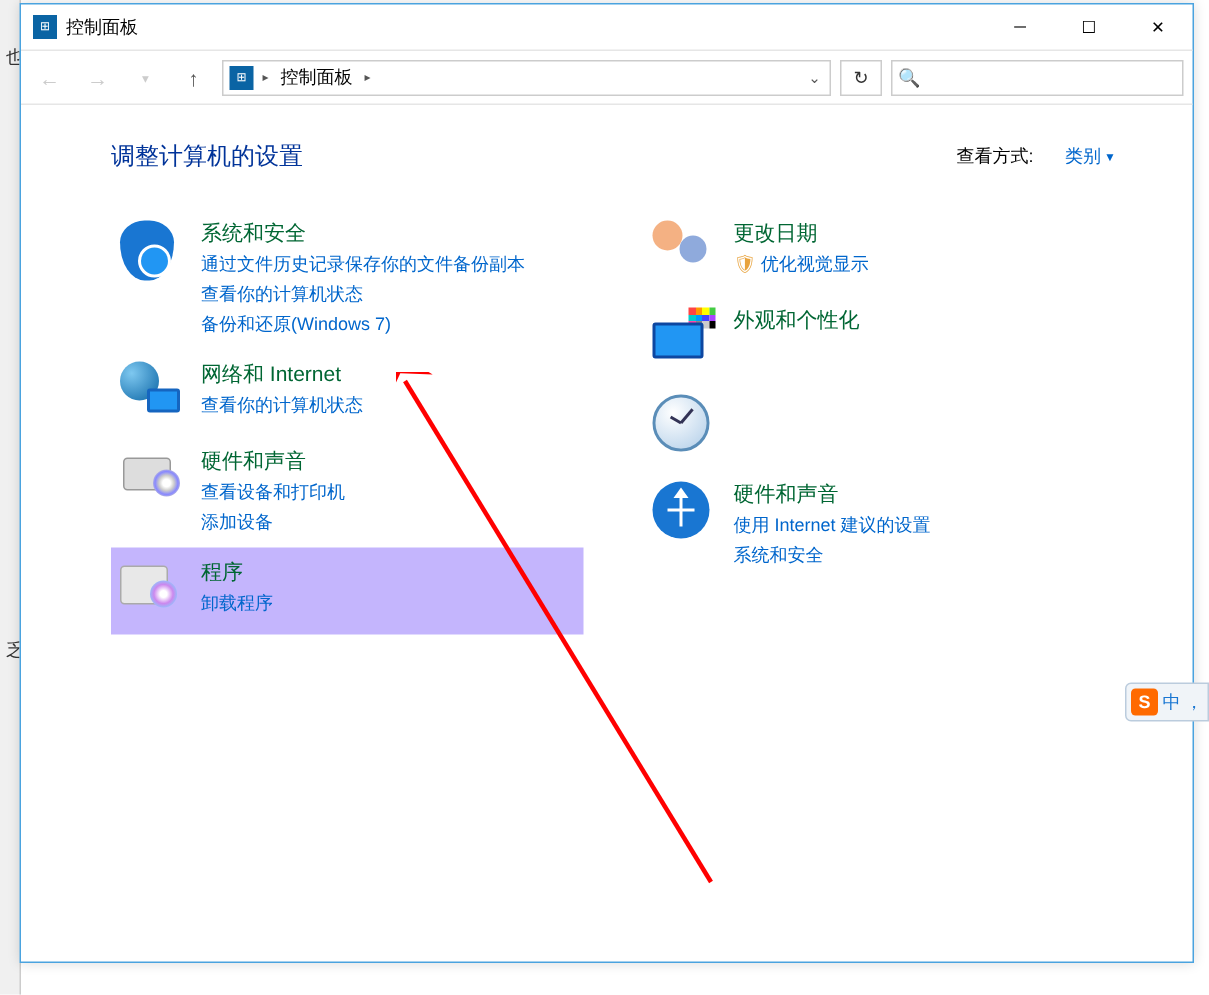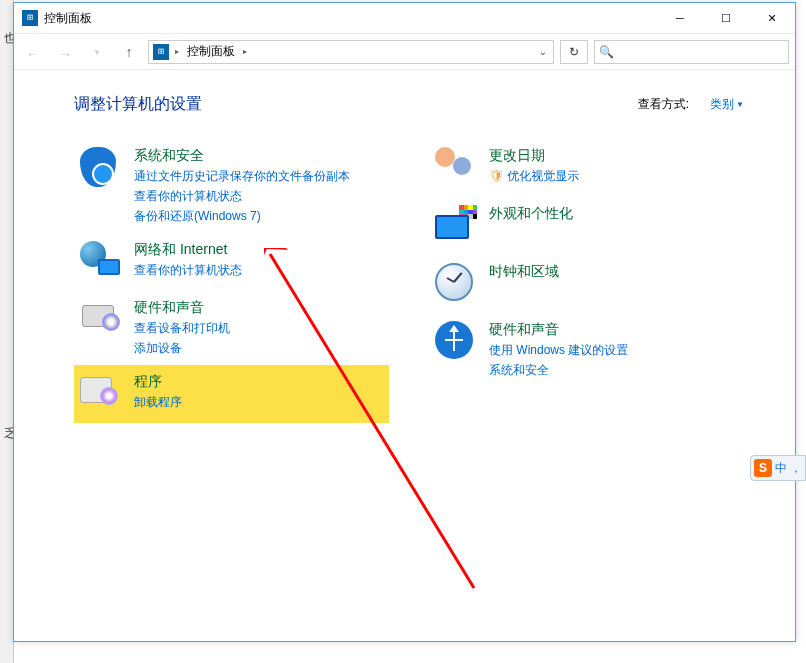--- a/index.html
+++ b/index.html
@@ -32,21 +32,21 @@
 .content { padding: 24px 51px 0 60px; position: relative; height: calc(100% - 67px); }
 .heading-row { display: flex; align-items: center; justify-content: space-between; margin-bottom: 24px; }
 .heading { font-size: 16px; color: #003399; }
 .viewby { font-size: 12px; color: #000; display: flex; align-items: center; gap: 21px; }
 .viewby .val { color: #0066cc; cursor: pointer; display: flex; align-items: center; gap: 2px; }
 .viewby .val .arr { font-size: 8px; color: #0066cc; }
 
 .cols { display: flex; gap: 40px; }
 .col { flex: 1; }
 .catitem { display: flex; gap: 12px; padding: 8px 6px; align-items: flex-start; }
-.catitem.selected { background: #fde047; }
+.catitem.selected { background: #c4b5fd; }
 .caticon { width: 42px; height: 42px; flex-shrink: 0; position: relative; }
 .cattext { display: flex; flex-direction: column; gap: 3px; }
 .cat-title { color: #006633; font-size: 14px; cursor: pointer; }
 .cat-link { color: #0066cc; font-size: 12px; cursor: pointer; }
 
 
 .ic-shield { width: 36px; height: 40px; background: #1976d2; border-radius: 50% 50% 50% 50% / 40% 40% 70% 70%; position: relative; }
 .ic-shield::after { content: ''; position: absolute; right: 2px; bottom: 2px; width: 18px; height: 18px; background: #2196f3; border-radius: 50%; border: 2px solid #fff; }
 .ic-net { width: 40px; height: 34px; position: relative; }
 .ic-net .globe { width: 26px; height: 26px; border-radius: 50%; background: radial-gradient(circle at 30% 30%, #7ec8f0, #0a64a4); position: absolute; left: 0; top: 0; }
@@ -234,33 +234,32 @@
           <div class="cattext">
             <div class="cat-title">外观和个性化</div>
           </div>
         </div>
 
         <div class="catitem">
           <div class="caticon">
               <div class="ic-clock"></div>
             </div>
           <div class="cattext">
-            <div class="cat-title">时钟和区域</div>
           </div>
         </div>
 
         <div class="catitem">
           <div class="caticon">
               <div class="ic-ease">
                 <div class="arrowhead"></div>
               </div>
             </div>
           <div class="cattext">
             <div class="cat-title">硬件和声音</div>
-            <div class="cat-link">使用 Windows 建议的设置</div>
+            <div class="cat-link">使用 Internet 建议的设置</div>
             <div class="cat-link">系统和安全</div>
           </div>
         </div>
       </div>
     </div>
   </div>
 </div>
 
 <svg class="red-arrow" width="240" height="360">
   <defs>

